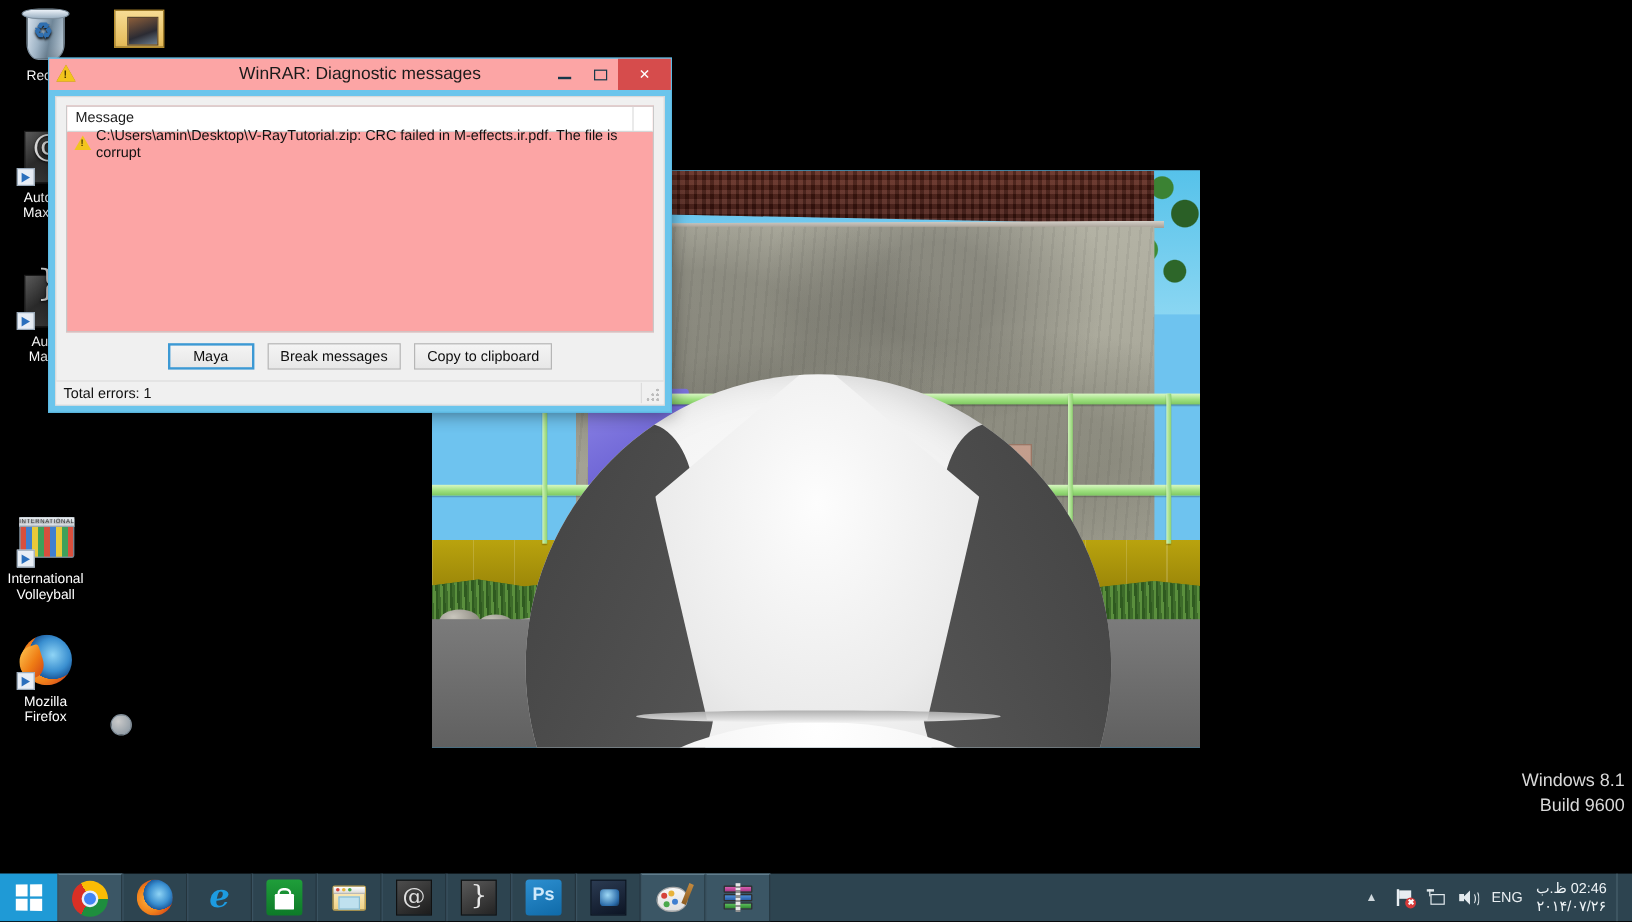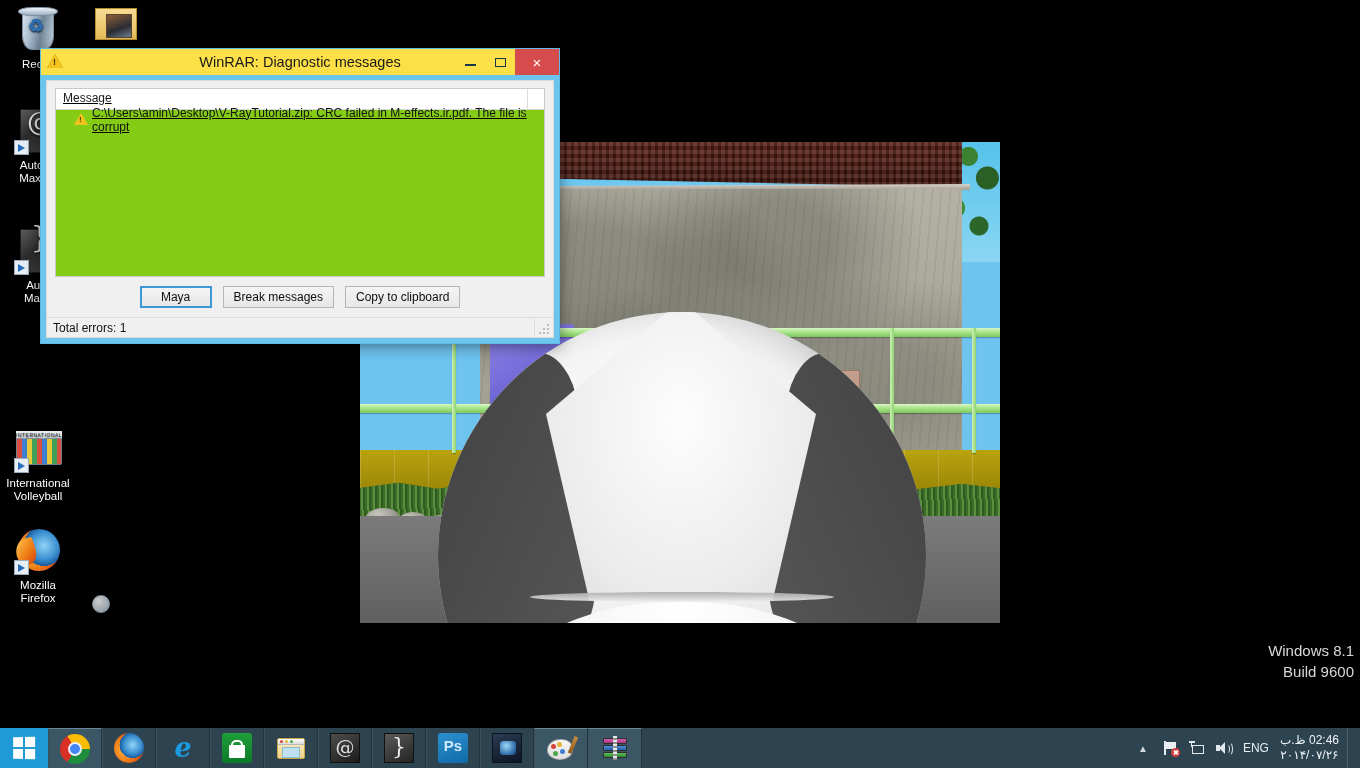--- a/index.html
+++ b/index.html
@@ -385,21 +385,21 @@
     left: 40px; top: 48px;
     width: 520px; height: 296px;
     background: #6bc5ec;
     border: 1px solid #5cb9e3;
     box-sizing: border-box;
     box-shadow: 0 2px 14px rgba(0,0,0,0.45);
   }
   #titlebar {
     position: relative;
     height: 26px;
-    background: #fde047;
+    background: #fca5a5;
     display: flex;
     align-items: center;
   }
   .title-icon {
     width: 18px; height: 18px;
     margin-left: 6px;
     position: relative;
   }
   .warn-tri {
     position: absolute; left: 0; top: 1px;
@@ -449,45 +449,44 @@
     left: 5px; right: 5px; top: 31px; bottom: 5px;
     background: #f0f0f0;
     border: 1px solid #d9d9d9;
     box-sizing: border-box;
   }
 
   #list-area {
     position: absolute;
     left: 8px; right: 8px; top: 7px;
     height: 189px;
-    background: #84cc16;
+    background: #fca5a5;
     border: 1px solid #c9c9c9;
     box-sizing: border-box;
-    text-decoration: underline;
   }
   .list-header {
     display: flex;
     height: 20px;
     border-bottom: 1px solid #d6d6d6;
     background: #ffffff;
     font-size: 12px;
     color: #1b1b1b;
   }
   .list-header .col1 {
     flex: 1;
     padding: 2px 0 0 7px;
     border-right: 1px solid #dcdcdc;
     box-sizing: border-box;
   }
   .list-header .col2 { width: 16px; }
   .list-row {
     display: flex;
     align-items: center;
     height: 19px;
-    padding-left: 18px;
+    padding-left: 6px;
     font-size: 12px;
     color: #111;
   }
   .row-warn {
     position: relative;
     width: 14px; height: 13px;
     margin-right: 4px;
     flex: none;
   }
   .row-warn .tri {

